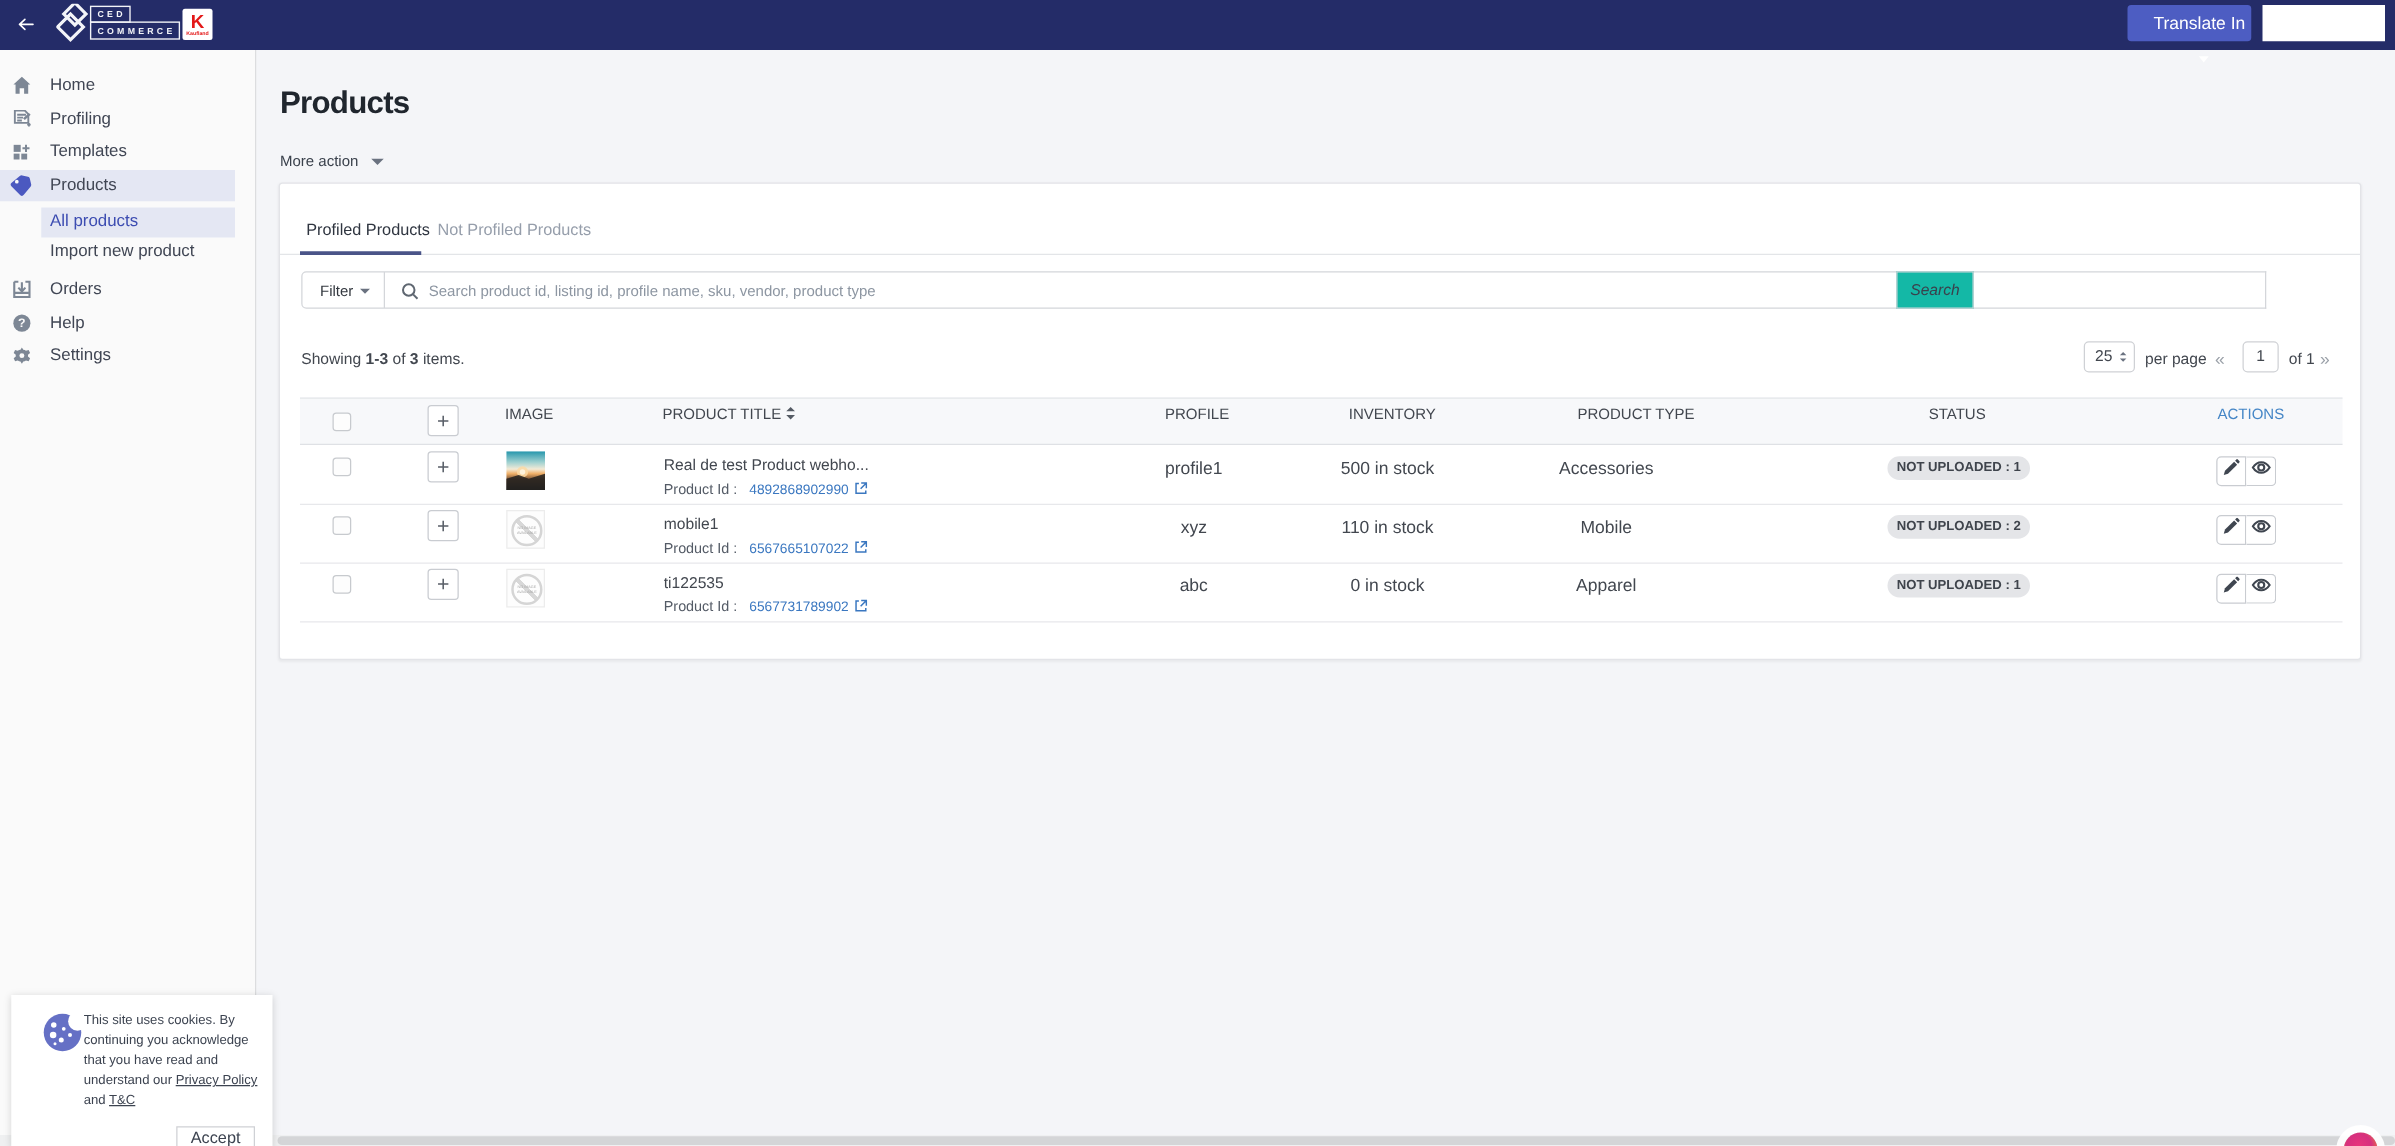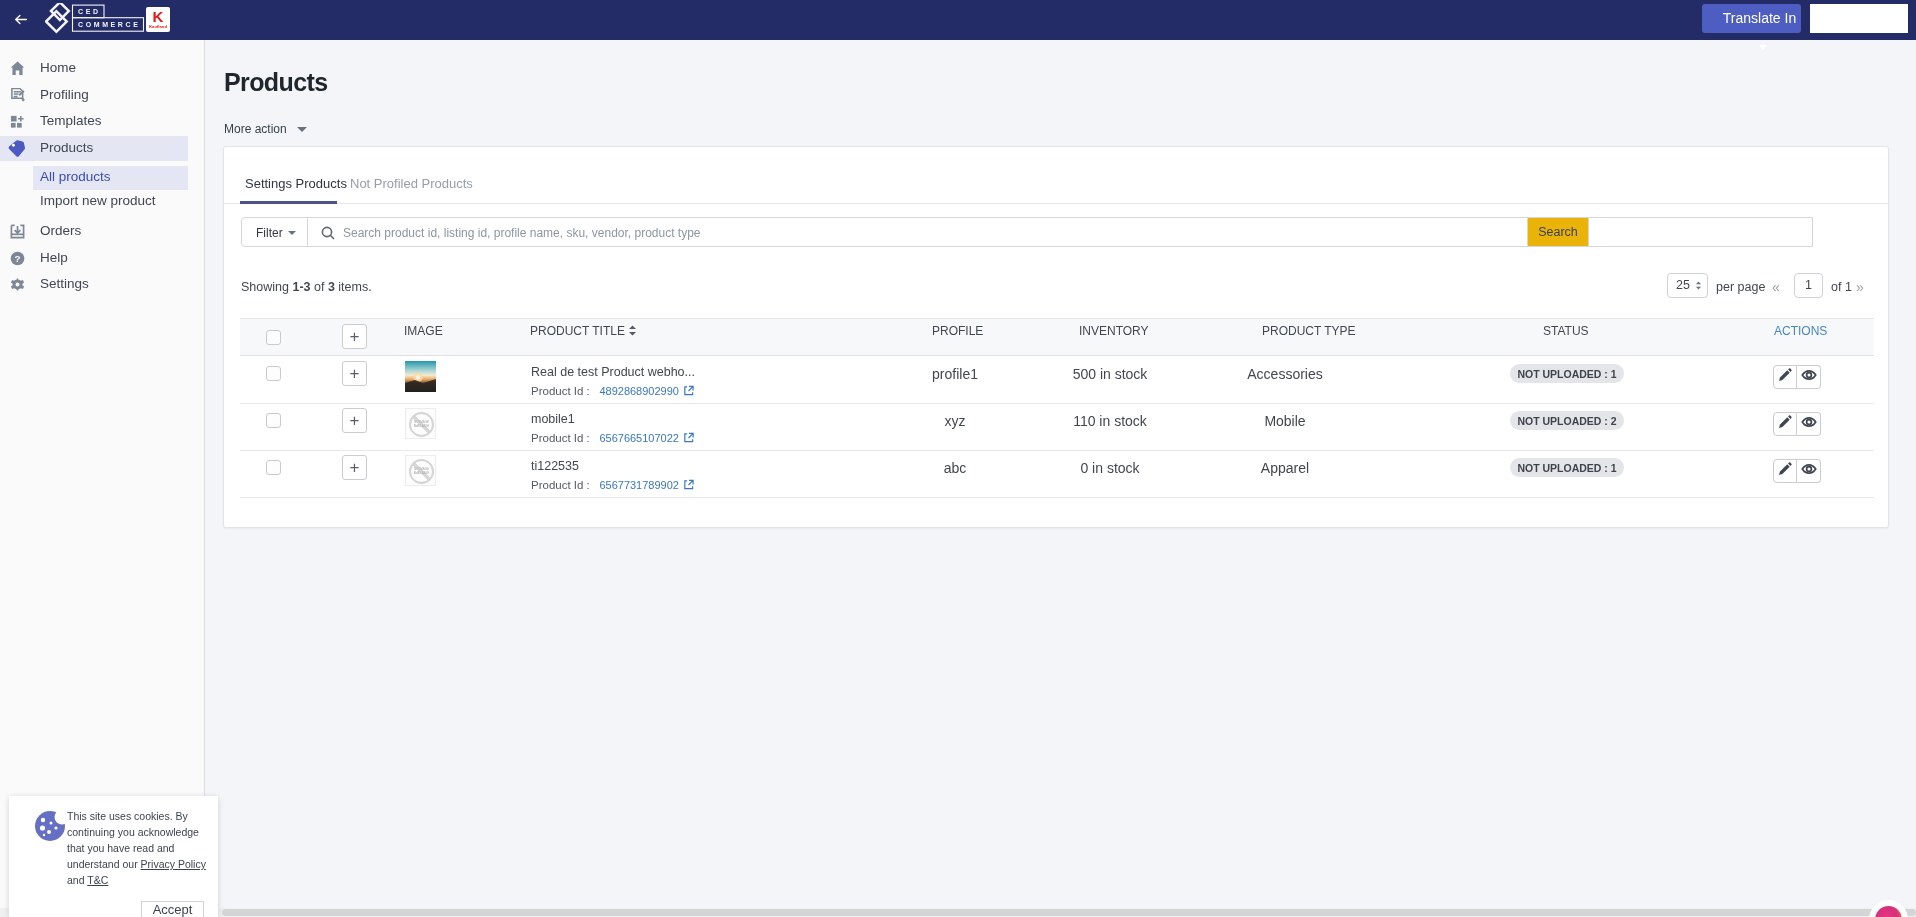--- a/index.html
+++ b/index.html
@@ -37,21 +37,21 @@
 #tab2 { left:126px; color:#969eab; }
 #tabline { position:absolute; left:16px; top:54px; width:97px; height:3px; background:#4a5488; }
 
 
 #searchrow { position:absolute; left:17px; top:70px; width:1348px; height:30px; }
 #filterbox { position:absolute; left:0; top:0; width:67px; height:30px; background:#fff; border:1px solid #d4d6da; border-radius:4px 0 0 4px; font-size:12px; color:#33383f; }
 #filterbox .lb { position:absolute; left:14px; top:8px; }
 #filterbox .car { position:absolute; left:46px; top:13px; width:0; height:0; border-left:4px solid transparent; border-right:4px solid transparent; border-top:4px solid #6a7280; }
 #searchinput { position:absolute; left:67px; top:0; width:1505px; height:30px; background:#fff; border:1px solid #d4d6da; border-left:none; font-size:14px; color:#8d96a2; }
 #searchinput .ph { position:absolute; left:35px; top:8px; font-size:12px; }
-#searchbtn { position:absolute; right:0; top:0; width:62px; height:30px; background:#eab308; border:1px solid #d4d6da; text-align:center; line-height:28px; font-size:12.5px; color:#3a414c; }
+#searchbtn { position:absolute; right:10px; top:0; width:62px; height:30px; background:#14b8a6; border:1px solid #d4d6da; text-align:center; line-height:28px; font-size:12.5px; color:#3a414c;font-style:italic; }
 
 
 #showing { position:absolute; left:17px; top:133px; font-size:12.5px; color:#42474f; }
 #pagctl { position:absolute; left:1443px; top:126px; width:210px; height:28px; font-size:12.5px; color:#42474f; }
 
 
 #tbl { position:absolute; left:16px; top:171px; width:1634px; }
 .thead { position:absolute; left:0; top:0; width:100%; height:38px; background:#f7f8fa; border-top:1px solid #e4e6e9; border-bottom:1px solid #dfe1e5; }
 .th { position:absolute; top:5px; font-size:12px; color:#42474f; }
 .row { position:absolute; left:0; width:100%; height:47px; border-bottom:1px solid #e7e8eb; }
@@ -169,21 +169,21 @@
         <path d="M8 1 L9.2 3 A5.2 5.2 0 0 1 11.5 3.9 L13.8 3.2 L15 5.8 L13.2 7.3 A5.2 5.2 0 0 1 13.2 8.7 L15 10.2 L13.8 12.8 L11.5 12.1 A5.2 5.2 0 0 1 9.2 13 L8 15 L6.8 13 A5.2 5.2 0 0 1 4.5 12.1 L2.2 12.8 L1 10.2 L2.8 8.7 A5.2 5.2 0 0 1 2.8 7.3 L1 5.8 L2.2 3.2 L4.5 3.9 A5.2 5.2 0 0 1 6.8 3 Z" fill="#7d8795"></path>
         <circle cx="8" cy="8" r="2.1" fill="#fafafa"></circle>
       </svg>
     <span class="lb">Settings</span>
   </div>
 </div>
 <div id="h1title">Products</div>
 <div id="moreaction">More action<span class="car"></span></div>
 <div id="card">
   <div id="tabs">
-    <div class="tab" id="tab1">Settings Products</div>
+    <div class="tab" id="tab1">Profiled Products</div>
     <div class="tab" id="tab2">Not Profiled Products</div>
     <div id="tabline"></div>
   </div>
   <div id="searchrow">
     <div id="filterbox">
         <span class="lb">Filter</span>
         <span class="car"></span>
       </div>
     <div id="searchinput">
         <svg style="position:absolute;left:13px;top:8px;" width="14" height="14" viewBox="0 0 14 14">

